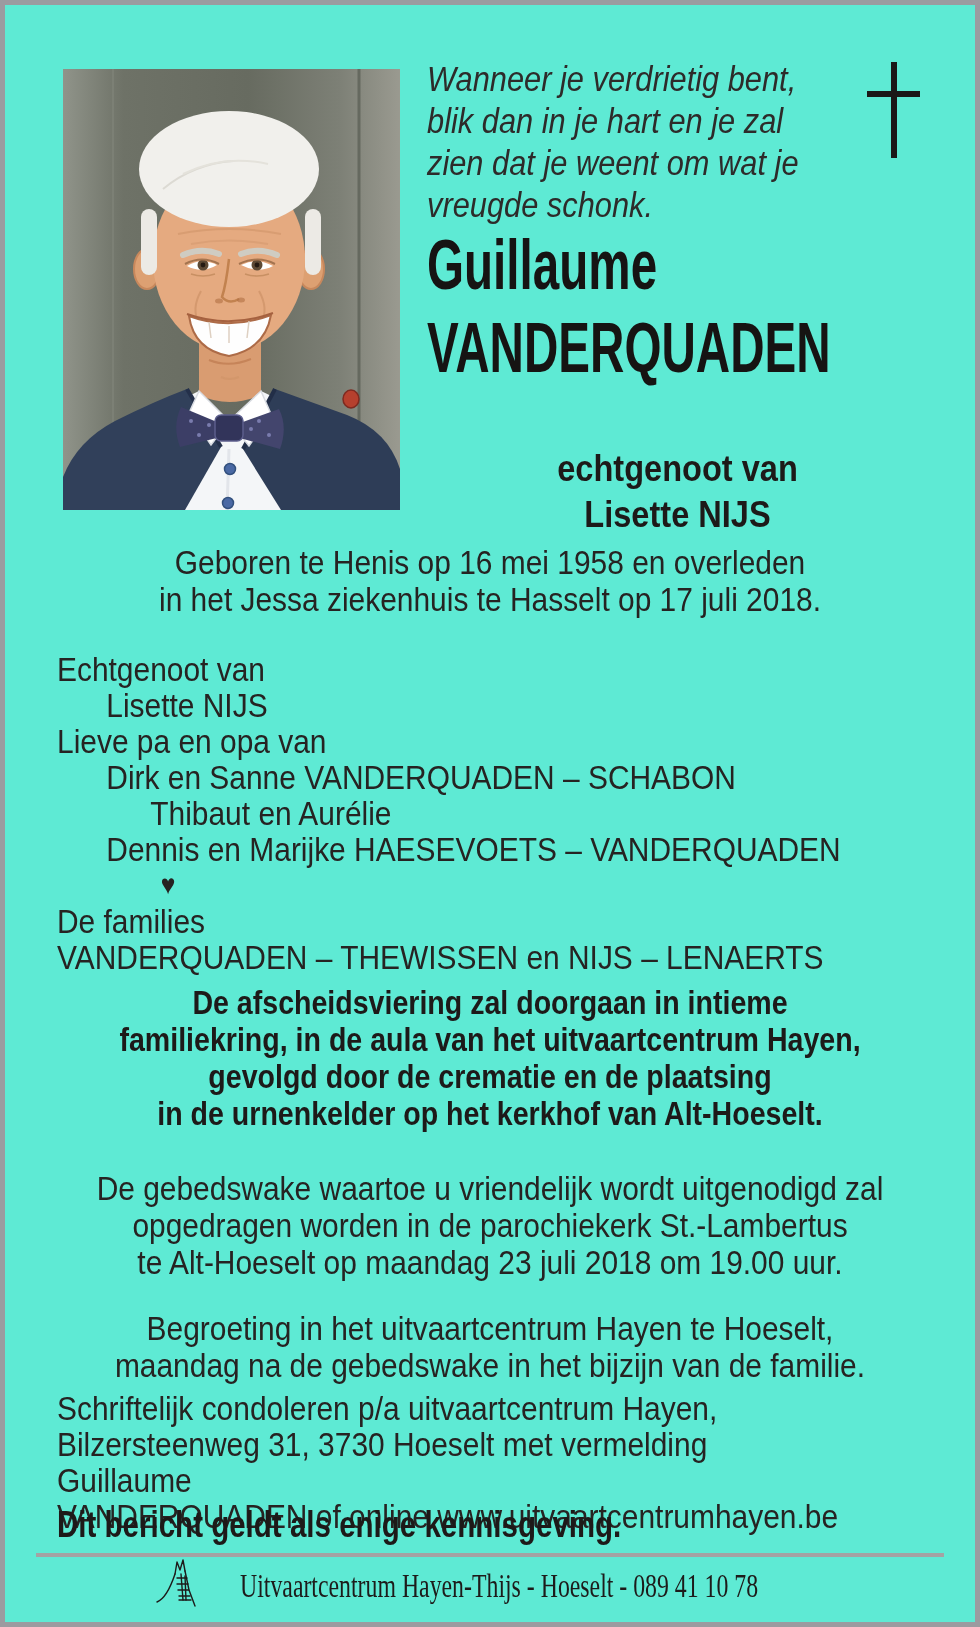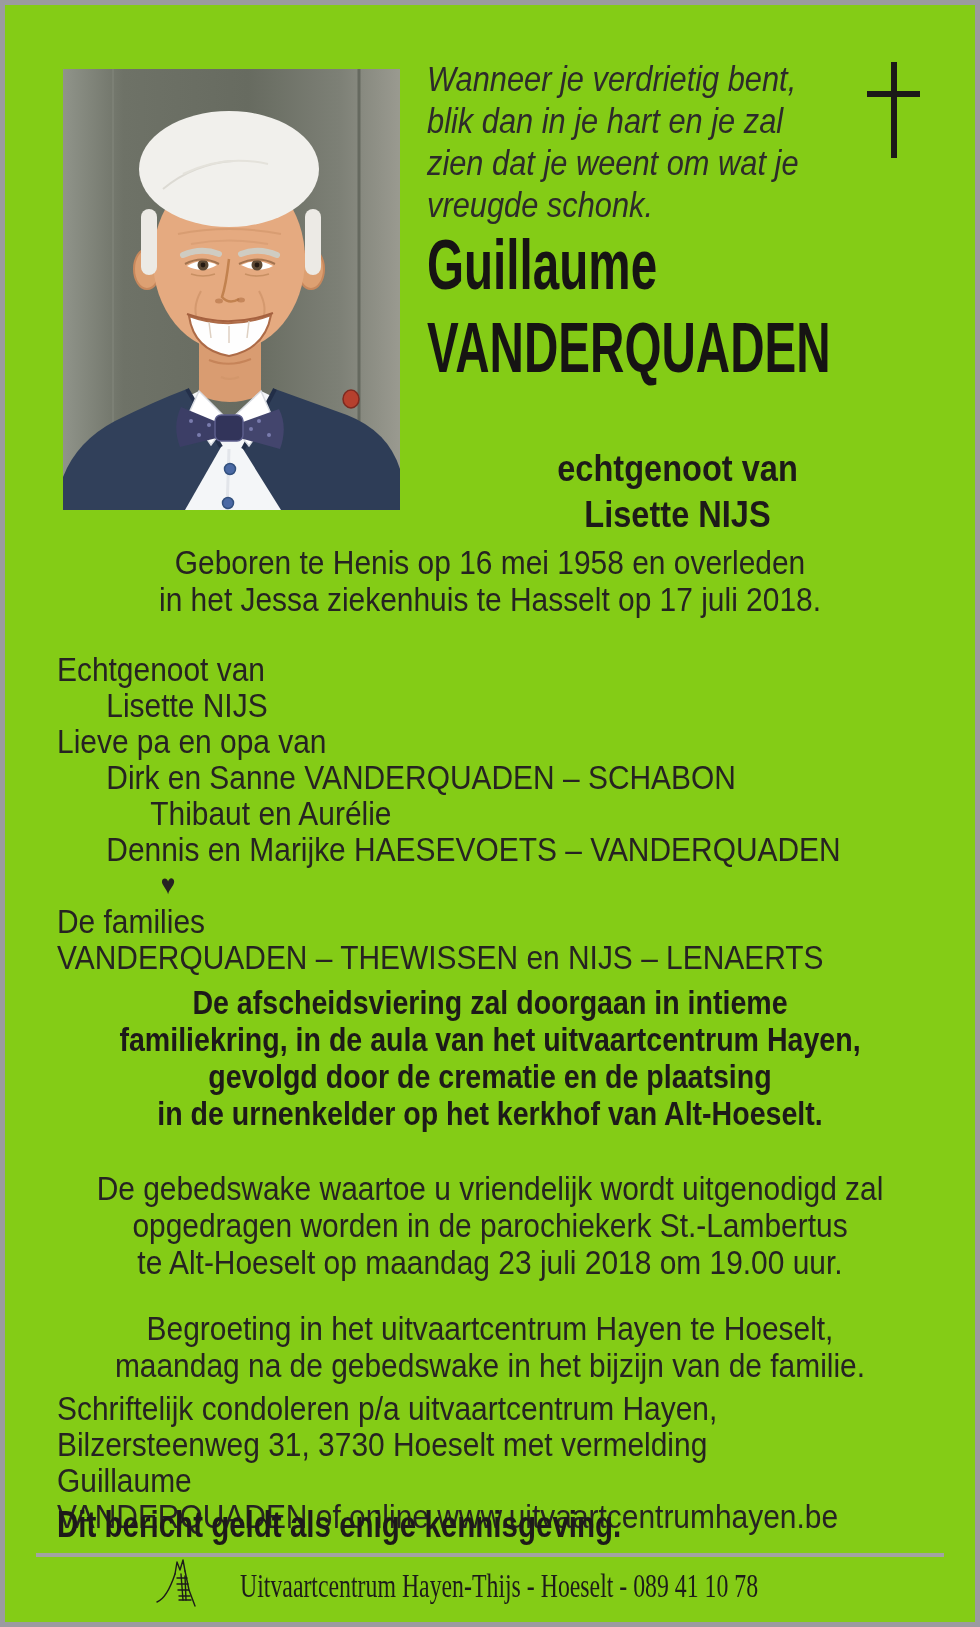--- a/index.html
+++ b/index.html
@@ -1,19 +1,19 @@
 <!DOCTYPE html>
 <html><head>
 <meta charset="utf-8">
 <style>
   html,body { margin:0; padding:0; background:#888; }
   .page {
     position:relative; box-sizing:border-box;
     width:980px; height:1627px;
-    background:#84cc16;
+    background:#5eead4;
     border:5px solid #9b9ba0;
     overflow:hidden;
     font-family:"Liberation Sans","DejaVu Sans",sans-serif;
     color:#221f1e;
   }
   .abs { position:absolute; }
 
   
   .cx-l { transform:scaleX(0.88); transform-origin:left top; }
   .cx-c { transform:scaleX(0.88); transform-origin:center top; }

